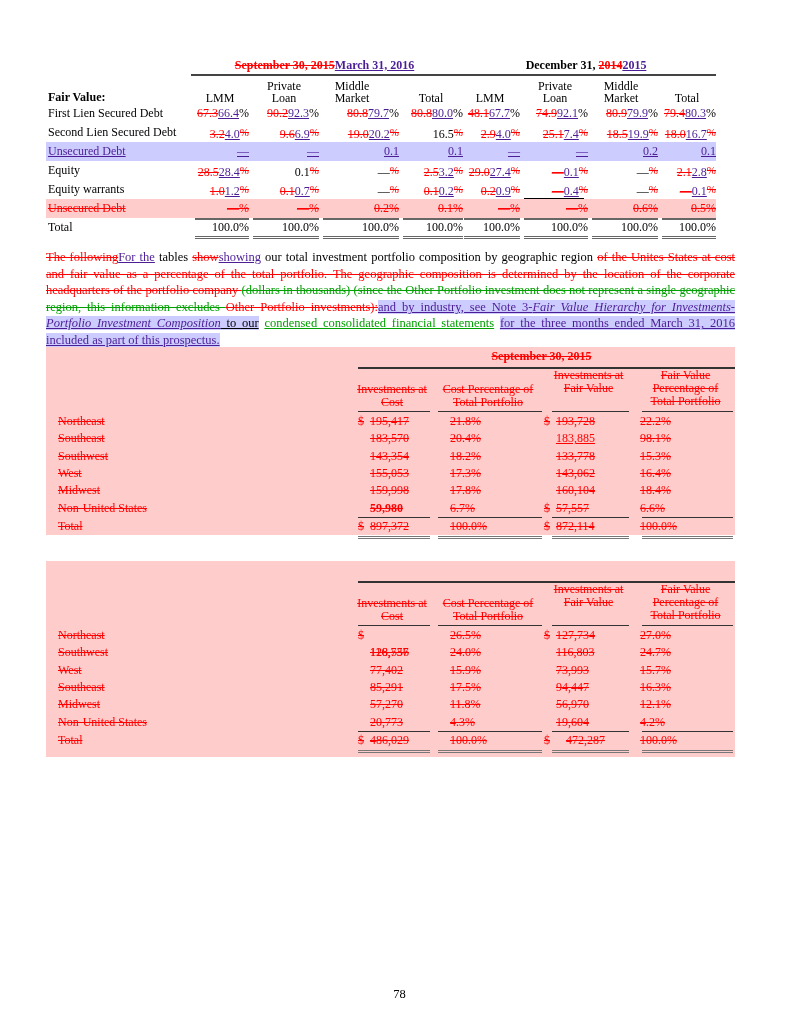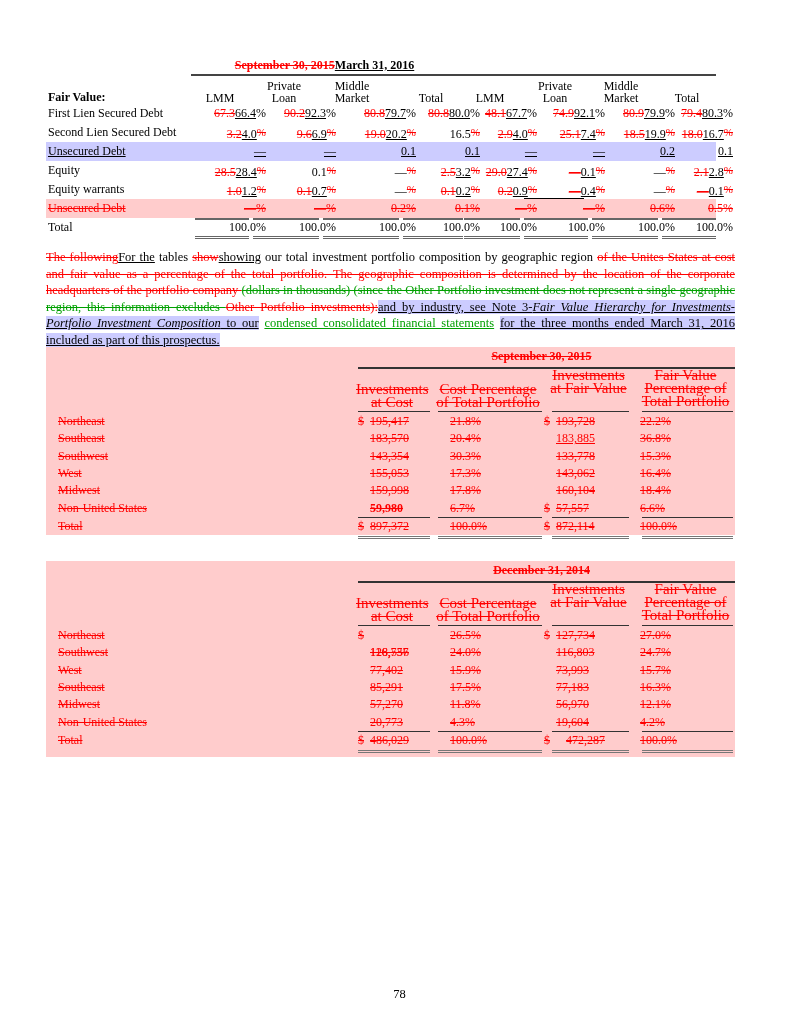--- a/index.html
+++ b/index.html
@@ -1,66 +1,69 @@
 <!DOCTYPE html>
 <html><head>
 <meta charset="utf-8">
 <style>
   * { box-sizing: border-box; margin: 0; padding: 0; }
   body { width: 799px; height: 1034px; background: #fff; font-family: "Liberation Serif", serif; font-size: 12px; color: #000; position: relative; overflow: hidden; }
   .del { color: #ff0000; text-decoration: line-through; }
-  .ins { color: #000000; text-decoration: underline; }
+  .ins { color: #4c1d95; text-decoration: underline; }
   .insg { color: #00a000; text-decoration: underline; }
   .delg { color: #00a000; text-decoration: line-through; }
   .ins-hl { background: #ccccff; }
   .pct-del { color:#ff0000; text-decoration: line-through; font-size:11px; vertical-align: 2px;}
 
   
   #t1 { position: absolute; left: 46px; top: 58px; width: 670px; }
   #t1 .hdr-row { position: relative; height: 18px; }
   #t1 .hdr1 { position: absolute; left: 140px; width: 277px; text-align: center; font-weight: bold; top: 0; font-size: 12px; }
   #t1 .hdr2 { position: absolute; left: 410px; width: 260px; text-align: center; font-weight: bold; top: 0; font-size: 12px; }
   #t1 .rule1 { position: absolute; left: 145px; width: 272px; top: 16px; border-top: 2px solid #444; }
   #t1 .rule2 { position: absolute; left: 414px; width: 256px; top: 16px; border-top: 2px solid #444; }
   #t1 .row { position: relative; height: 19px; line-height: 19px; white-space: nowrap; }
   #t1 .row .lab { position: absolute; left: 2px; }
-  #t1 .row .c { position: absolute; text-align: right; margin-left: 17px; }
+  #t1 .row .c { position: absolute; text-align: right; }
   #t1 .colhdr { position: relative; height: 28px; }
   #t1 .colhdr .lab { position: absolute; left: 2px; bottom: 0; font-weight: bold; line-height: 14px; }
   #t1 .colhdr .ch { position: absolute; bottom: 0; text-align: center; line-height: 12px; }
   .c0 { left: 145px; width: 58px; } .c1 { left: 203px; width: 70px; } .c2 { left: 273px; width: 80px; } .c3 { left: 353px; width: 64px; }
   .c4 { left: 414px; width: 60px; } .c5 { left: 474px; width: 68px; } .c6 { left: 542px; width: 70px; } .c7 { left: 612px; width: 58px; }
   .ch.c0,.ch.c1,.ch.c2,.ch.c3,.ch.c4,.ch.c5,.ch.c6,.ch.c7 { text-align:center; }
   #t1 .row.hl-blue { background: #ccccff; }
   #t1 .row.hl-red { background: #ffcccc; }
   #t1 .tot-rule { position:absolute; border-top: 2px solid #666; }
   #t1 .dbl-rule { position:absolute; border-top: 3px double #666; height: 4px;}
 
   
   #para { position: absolute; left: 46px; top: 249px; width: 689px; font-size: 12.5px; line-height: 16.6px; text-align: justify; }
 
   
   .rt { position: absolute; left: 46px; width: 689px; background: #ffcccc; color: #ff0000; }
   .rt * { text-decoration: line-through; }
   .rt .title { position: absolute; left: 302px; width: 387px; text-align: center; font-weight: bold; top: 2px; font-size: 12px; }
   .rt .trule { position: absolute; left: 312px; width: 377px; top: 20px; border-top: 2px solid #333; }
-  .rt .ch { position: absolute; text-align: center; font-size: 15px; line-height: 13px; }
+  .rt .ch { position: absolute; text-align: center; font-size: 12px; line-height: 13px; }
   .rt .hrule { position: absolute; border-top: 1.5px solid #333; }
   .rt .r { position: absolute; left: 4px; width: 685px; height: 17px; line-height: 17px; font-size: 12px; }
   .rt .r .lab { position: absolute; left: 8px; }
   .rt .r .v { position: absolute; text-align: left; }
   .rt .r .dol { position: absolute; }
 </style>
 </head>
 <body>
 
 <div id="t1">
   <div class="hdr-row">
     <div class="hdr1">
       <span class="del">September 30, 2015</span><span class="ins">March 31, 2016</span>
+    </div>
+    <div class="hdr2">
+      <span>December 31, </span><span class="del">2014</span><span class="ins">2015</span>
     </div>
     <div class="rule1"></div>
     <div class="rule2"></div>
   </div>
   <div class="colhdr">
     <div class="lab">Fair Value:</div>
     <div class="ch c0">LMM</div>
     <div class="ch c1" style="white-space:normal;width:50px;margin-left:10px;">Private Loan</div>
     <div class="ch c2" style="white-space:normal;width:50px;margin-left:8px;">Middle Market</div>
     <div class="ch c3">Total</div>
@@ -187,26 +190,26 @@
       <span class="v" style="left: 400px; width: 92px;">21.8%</span>
       <span class="dol" style="left: 494px;">$</span>
       <span class="v" style="left: 506px; width: 74px;">193,728</span>
       <span class="v" style="left: 590px; width: 95px;">22.2%</span>
     </div>
     <div class="r" style="top: 83.3px;">
       <span class="lab">Southeast</span>
       <span class="v" style="left: 320px; width: 62px;">183,570</span>
       <span class="v" style="left: 400px; width: 92px;">20.4%</span>
       <span class="v" style="left: 506px; width: 74px; text-decoration: underline;">183,885</span>
-      <span class="v" style="left: 590px; width: 95px;">36.8%</span>
+      <span class="v" style="left: 590px; width: 95px;">98.1%</span>
     </div>
     <div class="r" style="top: 100.6px;">
       <span class="lab">Southwest</span>
       <span class="v" style="left: 320px; width: 62px;">143,354</span>
-      <span class="v" style="left: 400px; width: 92px;">30.3%</span>
+      <span class="v" style="left: 400px; width: 92px;">18.2%</span>
       <span class="v" style="left: 506px; width: 74px;">133,778</span>
       <span class="v" style="left: 590px; width: 95px;">15.3%</span>
     </div>
     <div class="r" style="top: 117.9px;">
       <span class="lab">West</span>
       <span class="v" style="left: 320px; width: 62px;">155,053</span>
       <span class="v" style="left: 400px; width: 92px;">17.3%</span>
       <span class="v" style="left: 506px; width: 74px;">143,062</span>
       <span class="v" style="left: 590px; width: 95px;">16.4%</span>
     </div>
@@ -237,21 +240,20 @@
     <div class="hrule" style="left: 312px; width: 72px; top: 169.8px;"></div>
     <div class="hrule" style="left: 312px; width: 72px; top: 189.1px; border-top: 3px double rgb(119, 119, 119); height: 4px;"></div>
     <div class="hrule" style="left: 392px; width: 104px; top: 169.8px;"></div>
     <div class="hrule" style="left: 392px; width: 104px; top: 189.1px; border-top: 3px double rgb(119, 119, 119); height: 4px;"></div>
     <div class="hrule" style="left: 506px; width: 77px; top: 169.8px;"></div>
     <div class="hrule" style="left: 506px; width: 77px; top: 189.1px; border-top: 3px double rgb(119, 119, 119); height: 4px;"></div>
     <div class="hrule" style="left: 596px; width: 91px; top: 169.8px;"></div>
     <div class="hrule" style="left: 596px; width: 91px; top: 189.1px; border-top: 3px double rgb(119, 119, 119); height: 4px;"></div>
   </div>
 <div class="rt" id="gt1" style="top:561px;height:196px;">
-    <div class="title">December 31, 2014</div>
     <div class="trule"></div>
     <div class="ch" style="left: 306px; width: 80px; top: 36px; padding: 0px 4px;">Investments at Cost</div>
     <div class="hrule" style="left: 312px; width: 72px; top: 64px;"></div>
     <div class="ch" style="left: 386px; width: 112px; top: 36px; padding: 0px 4px;">Cost Percentage of Total Portfolio</div>
     <div class="hrule" style="left: 392px; width: 104px; top: 64px;"></div>
     <div class="ch" style="left: 500px; width: 85px; top: 22px; padding: 0px 4px;">Investments at Fair Value</div>
     <div class="hrule" style="left: 506px; width: 77px; top: 64px;"></div>
     <div class="ch" style="left: 590px; width: 99px; top: 22px; padding: 0px 4px;">Fair Value Percentage of Total Portfolio</div>
     <div class="hrule" style="left: 596px; width: 91px; top: 64px;"></div>
     <div class="r" style="top: 66px;">
@@ -274,21 +276,21 @@
       <span class="lab">West</span>
       <span class="v" style="left: 320px; width: 62px;">77,402</span>
       <span class="v" style="left: 400px; width: 92px;">15.9%</span>
       <span class="v" style="left: 506px; width: 74px;">73,993</span>
       <span class="v" style="left: 590px; width: 95px;">15.7%</span>
     </div>
     <div class="r" style="top: 117.9px;">
       <span class="lab">Southeast</span>
       <span class="v" style="left: 320px; width: 62px;">85,291</span>
       <span class="v" style="left: 400px; width: 92px;">17.5%</span>
-      <span class="v" style="left: 506px; width: 74px;">77,183</span>
+      <span class="v" style="left: 506px; width: 74px;">94,447</span>
       <span class="v" style="left: 590px; width: 95px;">16.3%</span>
     </div>
     <div class="r" style="top: 135.2px;">
       <span class="lab">Midwest</span>
       <span class="v" style="left: 320px; width: 62px;">57,270</span>
       <span class="v" style="left: 400px; width: 92px;">11.8%</span>
       <span class="v" style="left: 506px; width: 74px;">56,970</span>
       <span class="v" style="left: 590px; width: 95px;">12.1%</span>
     </div>
     <div class="r" style="top: 152.5px;">

